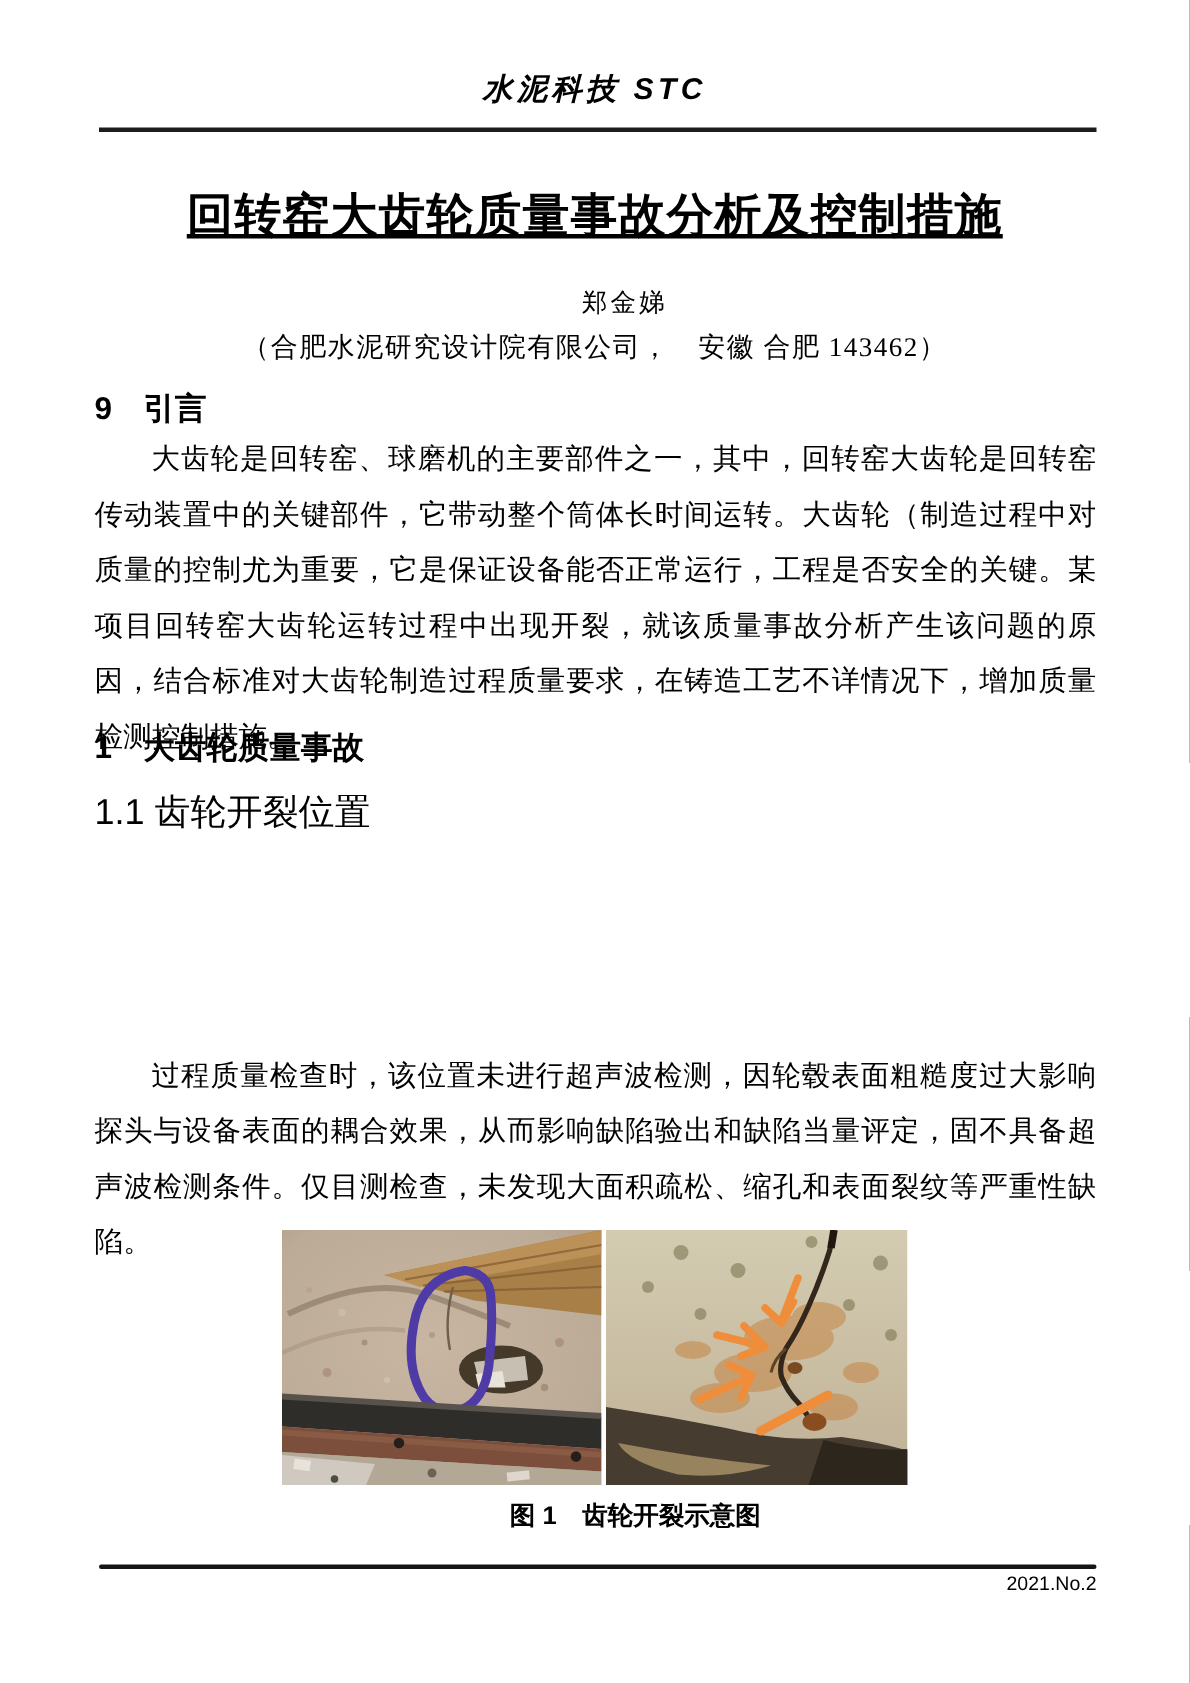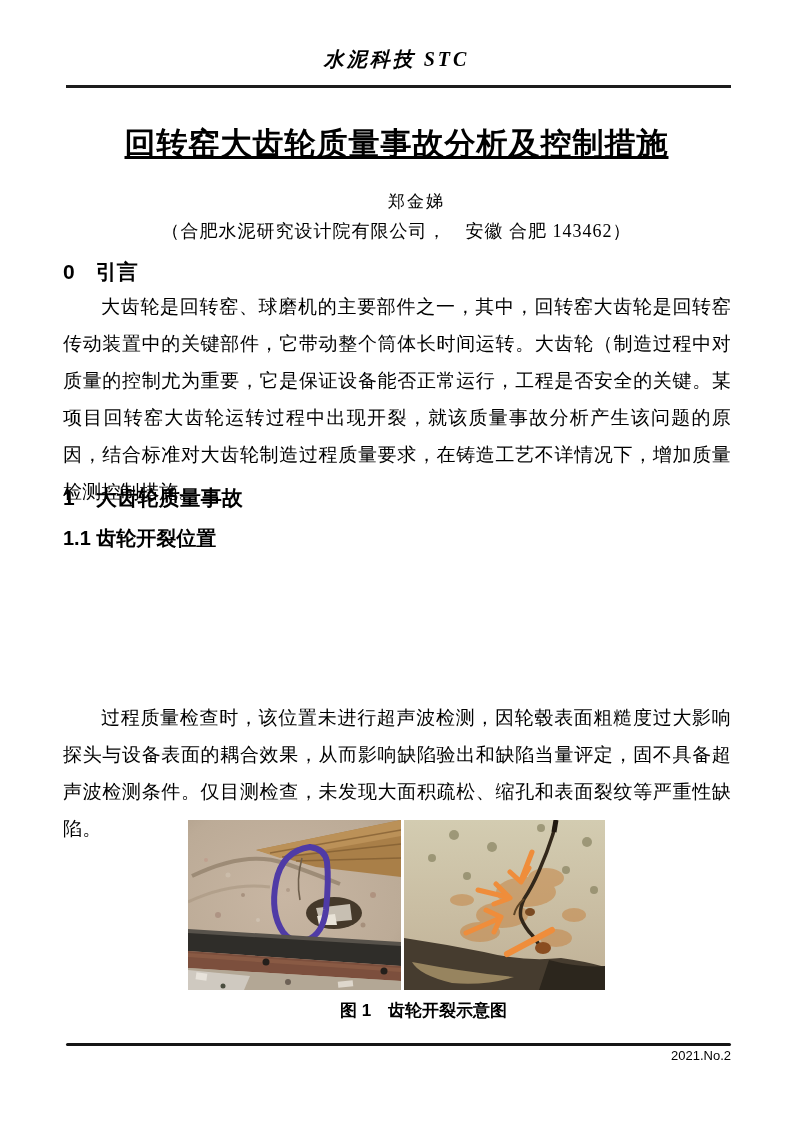--- a/index.html
+++ b/index.html
@@ -8,21 +8,21 @@
     width:793px;height:1122px;
     background:#ffffff;
     margin:0 auto;
     font-family:"Liberation Serif","DejaVu Serif",serif;
     color:#000;
     overflow:hidden;
   }
   .journal-header{
     position:absolute;top:46px;left:0;width:100%;
     text-align:center;
-    font-family:Liberation Serif, serif;
+    font-family:Liberation Sans, sans-serif;
     font-style:italic;font-weight:700;
     font-size:20px;letter-spacing:3px;
   }
   .header-rule{
     position:absolute;top:85px;left:66px;right:62px;height:3px;
     background:#1c1c1c;
   }
   .article-title{
     position:absolute;top:123px;left:40px;right:40px;
     text-align:center;
@@ -38,21 +38,21 @@
     text-align:center;font-size:18px;letter-spacing:1px;
   }
   .h-l1{
     position:absolute;left:63px;
     font-family:"Liberation Sans","DejaVu Sans",sans-serif;
     font-weight:700;font-size:21px;
   }
   .h-l2{
     position:absolute;left:63px;
     font-family:"Liberation Sans","DejaVu Sans",sans-serif;
-    font-weight:700;font-size:20px;
+    font-weight:400;font-size:24px;
   }
   .body-para{
     position:absolute;left:63px;width:668px;
     font-size:19px;line-height:37px;
     text-align:justify;text-indent:2em;
     letter-spacing:0.2px;
   }
   #p-intro{top:288px;}
   #h-intro{top:258px;}
   #h-sec1{top:484px;}
@@ -91,21 +91,21 @@
 
 <div class="page">
 
   <div class="journal-header">水泥科技 STC</div>
   <div class="header-rule"></div>
 
   <div class="article-title">回转窑大齿轮质量事故分析及控制措施</div>
   <div class="author">郑金娣</div>
   <div class="affiliation">（合肥水泥研究设计院有限公司，　安徽 合肥 143462）</div>
 
-  <div class="h-l1" id="h-intro">0　引言</div>
+  <div class="h-l1" id="h-intro">9　引言</div>
   <div class="body-para" id="p-intro">大齿轮是回转窑、球磨机的主要部件之一，其中，回转窑大齿轮是回转窑传动装置中的关键部件，它带动整个筒体长时间运转。大齿轮（制造过程中对质量的控制尤为重要，它是保证设备能否正常运行，工程是否安全的关键。某项目回转窑大齿轮运转过程中出现开裂，就该质量事故分析产生该问题的原因，结合标准对大齿轮制造过程质量要求，在铸造工艺不详情况下，增加质量检测控制措施。</div>
 
   <div class="h-l1" id="h-sec1">1　大齿轮质量事故</div>
   <div class="h-l2" id="h-sec11">1.1 齿轮开裂位置</div>
   <div class="body-para" id="p-crack2">过程质量检查时，该位置未进行超声波检测，因轮毂表面粗糙度过大影响探头与设备表面的耦合效果，从而影响缺陷验出和缺陷当量评定，固不具备超声波检测条件。仅目测检查，未发现大面积疏松、缩孔和表面裂纹等严重性缺陷。</div>
 
   <div class="figure-wrap">
 
     <svg class="photo" width="213" height="170" viewBox="0 0 213 170" xmlns="http://www.w3.org/2000/svg">
       <defs>

